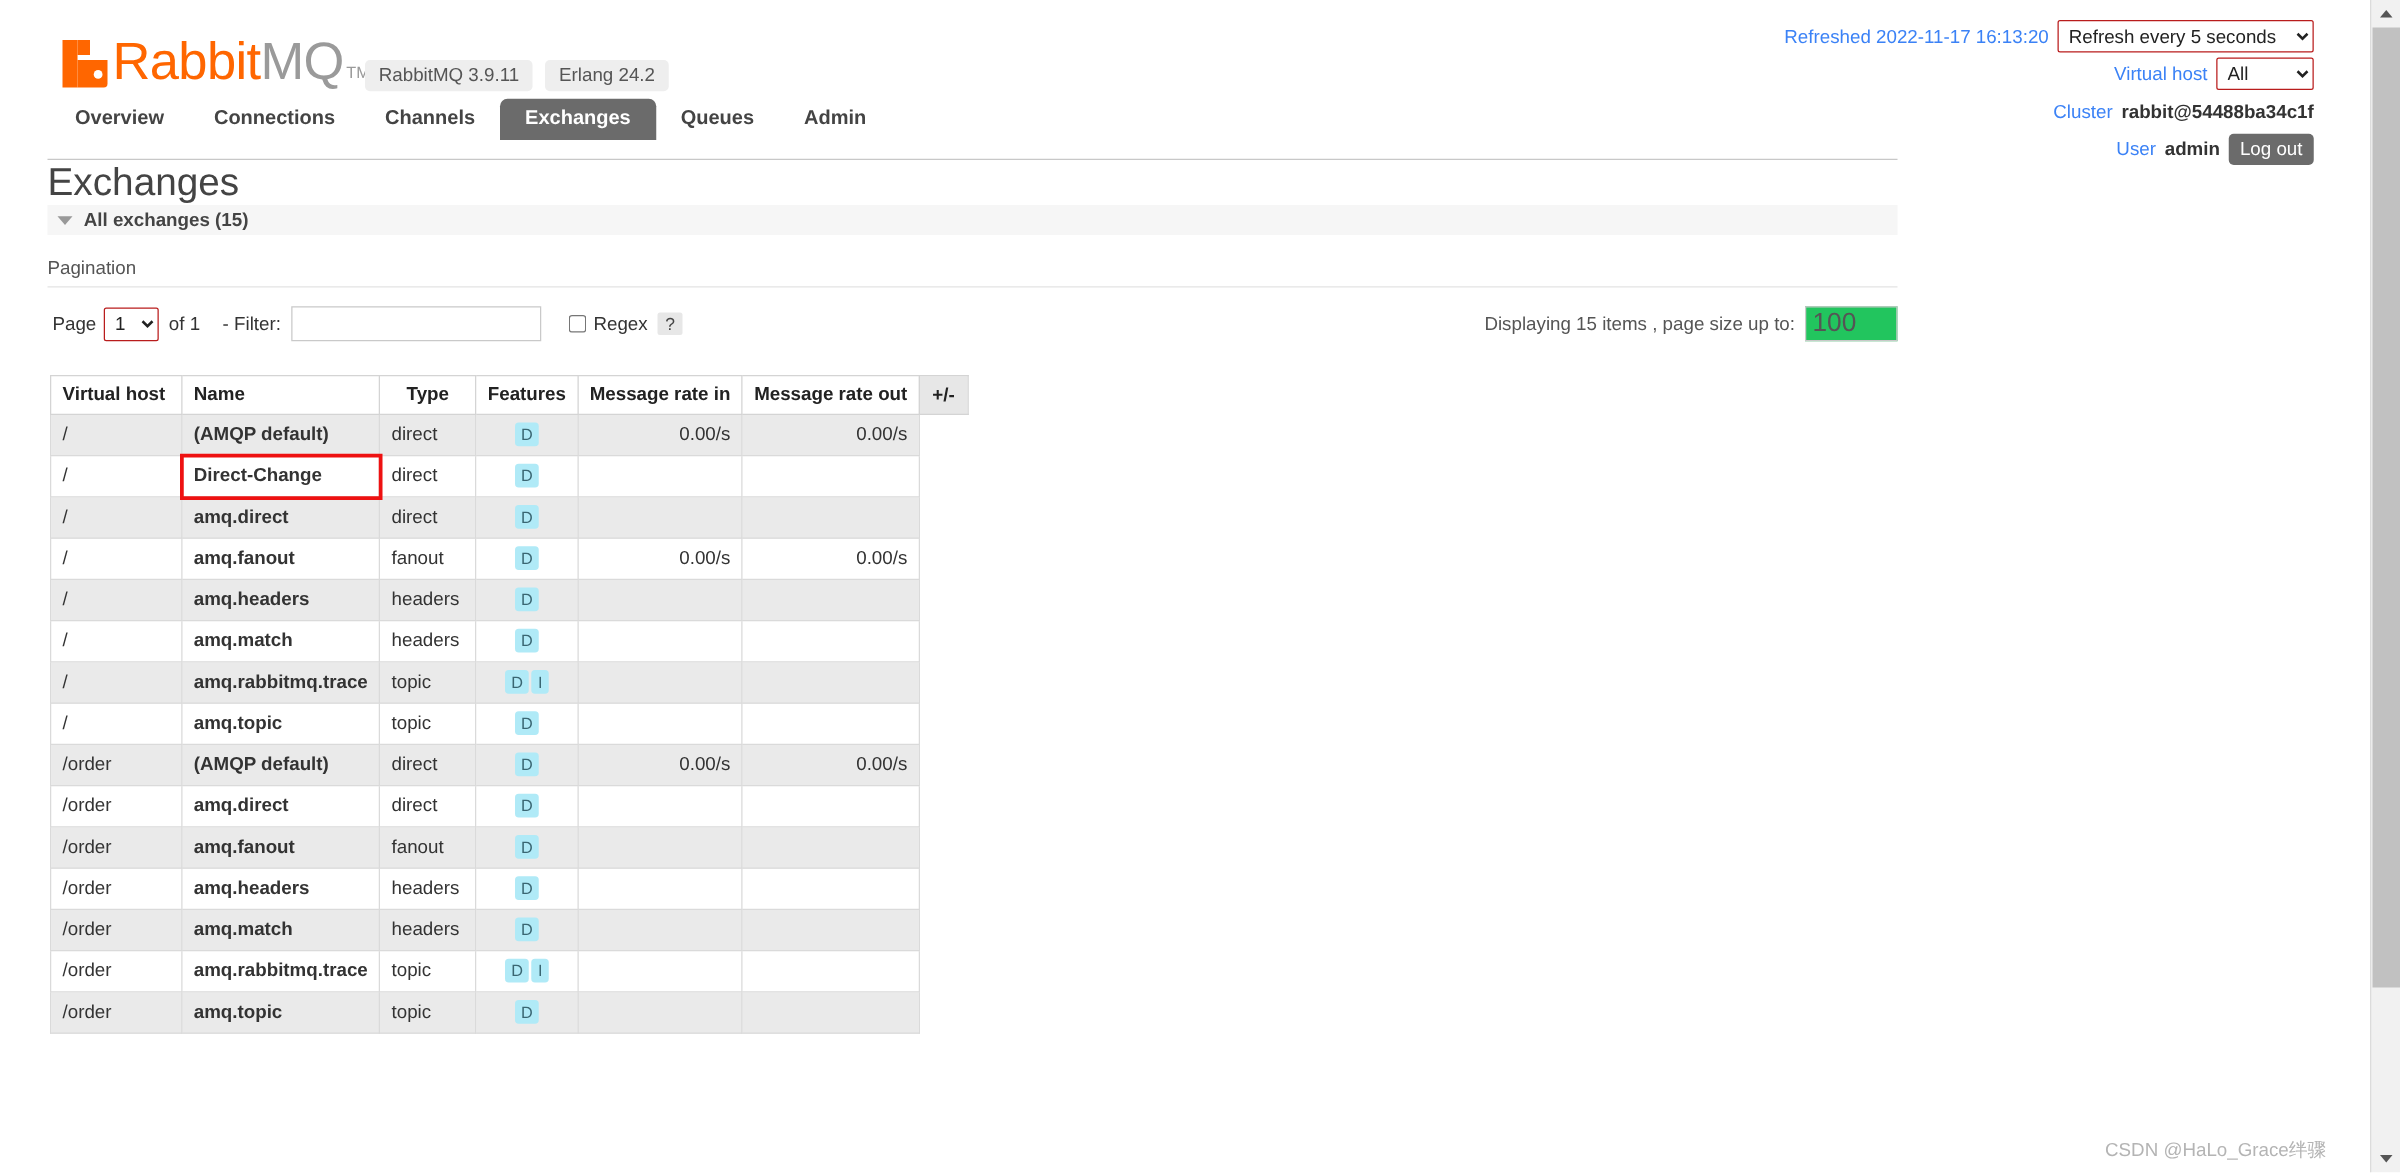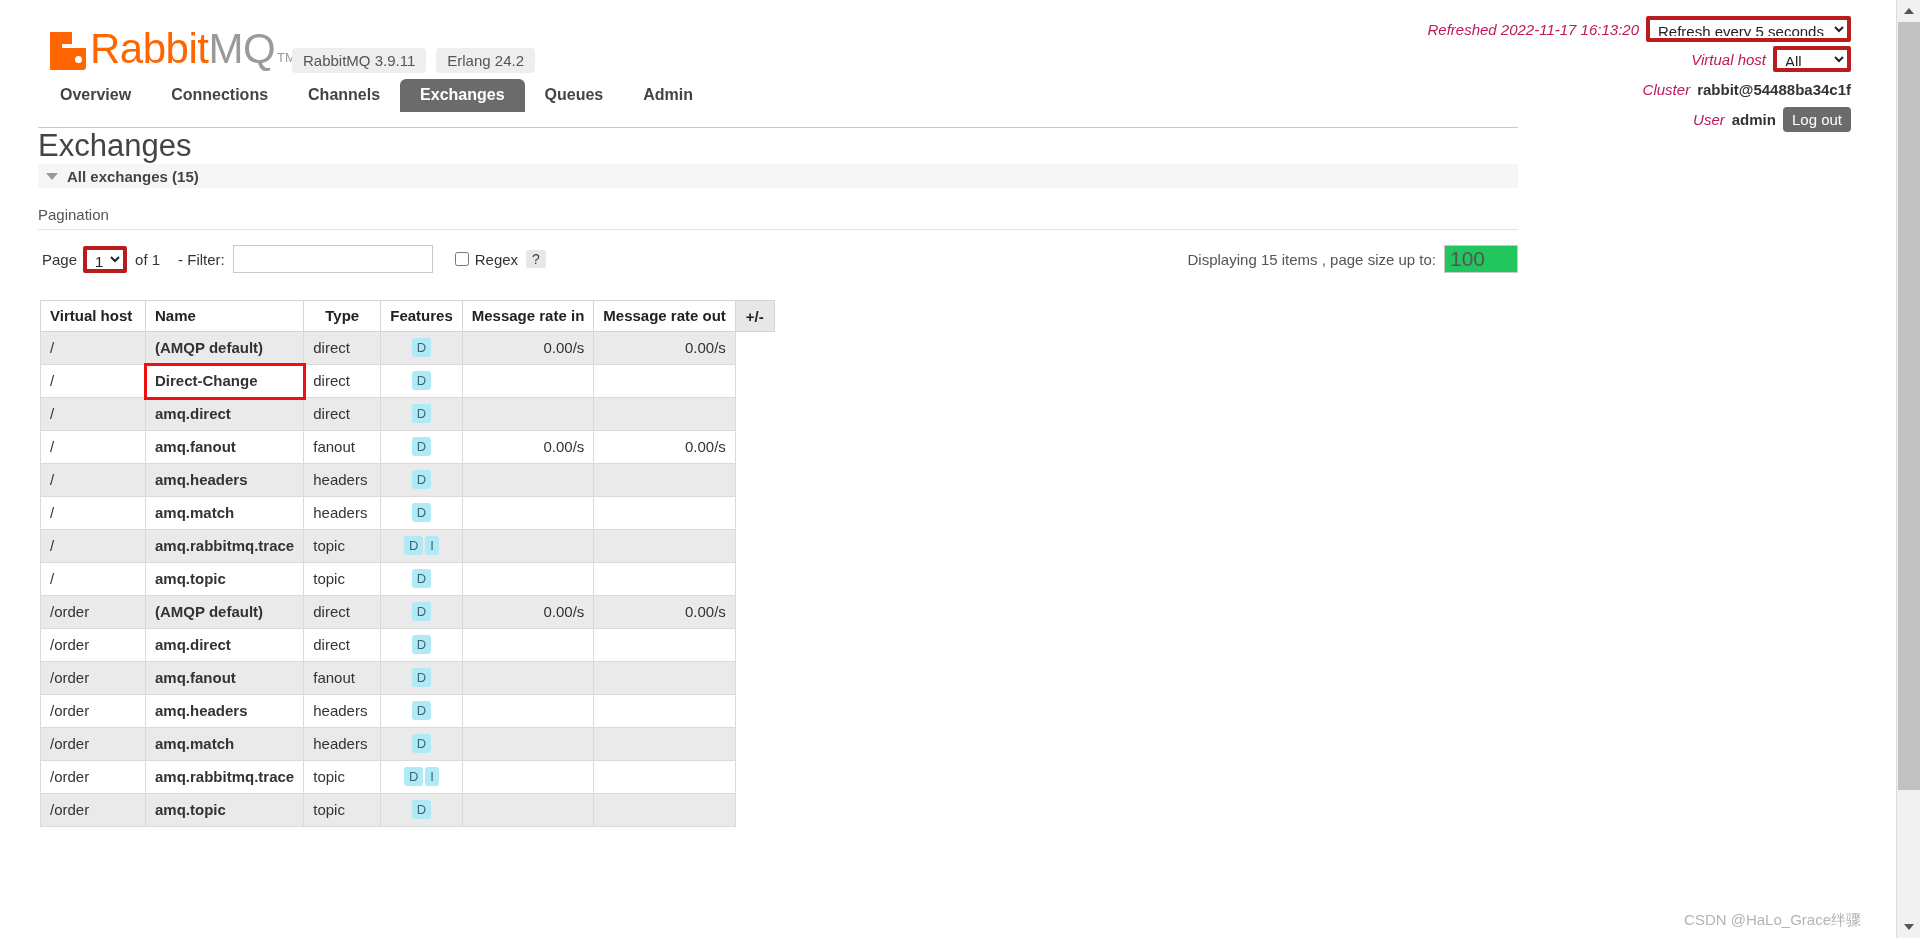--- a/index.html
+++ b/index.html
@@ -107,29 +107,29 @@
     color: #555555;
   }
   #topright .line {
     display: flex;
     justify-content: flex-end;
     align-items: center;
     height: 26px;
     margin-bottom: 4px;
     white-space: nowrap;
   }
-  #topright .lbl { margin-right: 7px; color: #be185d; font-style: italic; }
+  #topright .lbl { margin-right: 7px; color: #3b82f6; }
   #topright .strong { font-weight: bold; color: #333; }
 
   select.rmq-select {
     font-family: "Liberation Sans", sans-serif;
     font-size: 15px;
     color: #222;
     background: #ffffff;
-    border: 4px solid #b91c1c;
+    border: 1px solid #b91c1c;
     border-radius: 2px;
     padding: 2px 4px;
     height: 26px;
   }
   #refresh-select { width: 205px; }
   #vhost-select { width: 78px; }
 
   #logout-button {
     background: #6b6b6b;
     color: #ffffff;

